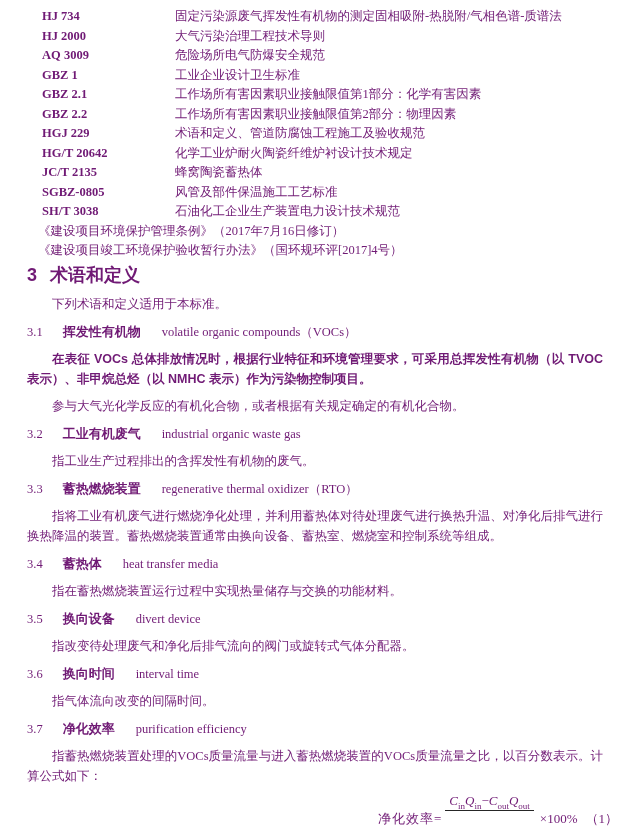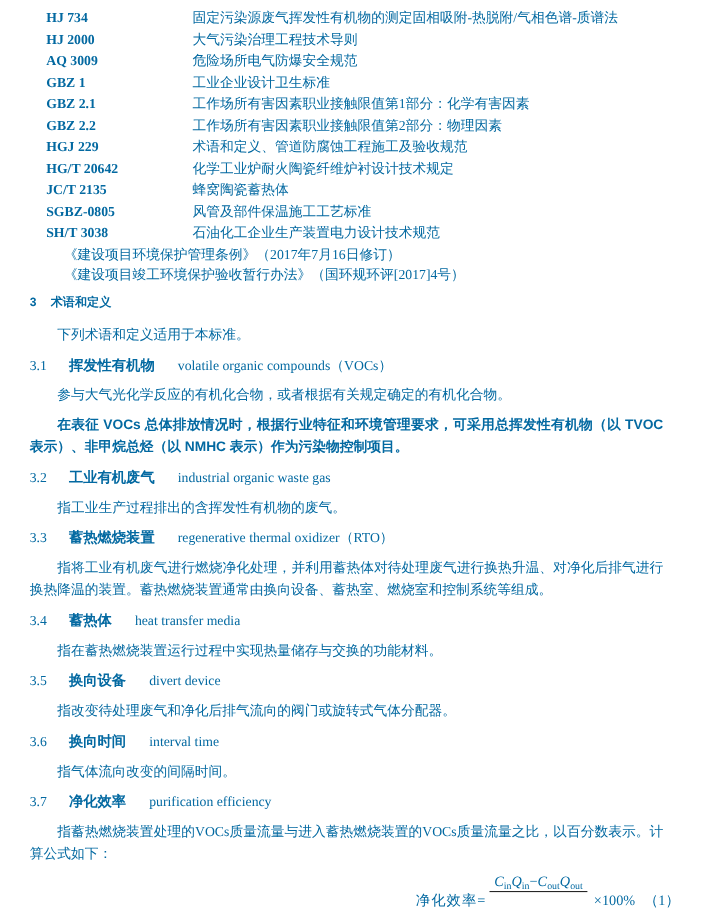--- a/index.html
+++ b/index.html
@@ -1,36 +1,36 @@
 <!DOCTYPE html>
 <html><head>
 <meta charset="utf-8">
 <style>
   html,body { margin:0; padding:0; background:#ffffff; }
   .page {
     position:relative;
     width:640px; height:829px;
     background:#ffffff;
     overflow:hidden;
-    color:#0369a1;
+    color:#701a75;
     font-family:"Liberation Serif","DejaVu Serif",serif;
     font-size:12.5px;
     border-radius:21px;
   }
   
   .ref-list { padding-top:7px; }
   .ref-row { display:flex; height:19.5px; line-height:19.5px; padding-left:42px; }
   .ref-code { width:133px; font-weight:bold; flex:0 0 133px; }
   .ref-title { white-space:nowrap; }
-  .doc-row { height:19.5px; line-height:19.5px; padding-left:58px; white-space:nowrap; }
+  .doc-row { height:19.5px; line-height:19.5px; padding-left:38px; white-space:nowrap; }
   
   .sec-heading {
     margin:4px 0 0 27px; line-height:20px;
     font-family:"Liberation Sans","DejaVu Sans",sans-serif;
-    font-weight:bold; font-size:11px;
+    font-weight:bold; font-size:18px;
   }
   .sec-heading .sec-no { margin-right:13px; }
   
   .para {
     margin:7px 37px 0 27px;
     line-height:20px;
     text-indent:2em;
     text-align:justify;
   }
   .para.intro { margin-top:9px; }
@@ -113,22 +113,22 @@
       </div>
     <div class="doc-row">《建设项目环境保护管理条例》（2017年7月16日修订）</div>
     <div class="doc-row">《建设项目竣工环境保护验收暂行办法》（国环规环评[2017]4号）</div>
   </div>
 
   <h2 class="sec-heading"><span class="sec-no">3</span><span>术语和定义</span></h2>
 
   <p class="para intro">下列术语和定义适用于本标准。</p>
 
   <h3 class="term-heading"><span class="term-no">3.1</span><span class="term-zh">挥发性有机物</span><span class="term-en">volatile organic compounds（VOCs）</span></h3>
+  <p class="para bold-para">在表征 VOCs 总体排放情况时，根据行业特征和环境管理要求，可采用总挥发性有机物（以 TVOC 表示）、非甲烷总烃（以 NMHC 表示）作为污染物控制项目。</p>
   <p class="para">参与大气光化学反应的有机化合物，或者根据有关规定确定的有机化合物。</p>
-  <p class="para bold-para">在表征 VOCs 总体排放情况时，根据行业特征和环境管理要求，可采用总挥发性有机物（以 TVOC 表示）、非甲烷总烃（以 NMHC 表示）作为污染物控制项目。</p>
 
   <h3 class="term-heading"><span class="term-no">3.2</span><span class="term-zh">工业有机废气</span><span class="term-en">industrial organic waste gas</span></h3>
   <p class="para">指工业生产过程排出的含挥发性有机物的废气。</p>
 
   <h3 class="term-heading"><span class="term-no">3.3</span><span class="term-zh">蓄热燃烧装置</span><span class="term-en">regenerative thermal oxidizer（RTO）</span></h3>
   <p class="para">指将工业有机废气进行燃烧净化处理，并利用蓄热体对待处理废气进行换热升温、对净化后排气进行换热降温的装置。蓄热燃烧装置通常由换向设备、蓄热室、燃烧室和控制系统等组成。</p>
 
   <h3 class="term-heading"><span class="term-no">3.4</span><span class="term-zh">蓄热体</span><span class="term-en">heat transfer media</span></h3>
   <p class="para">指在蓄热燃烧装置运行过程中实现热量储存与交换的功能材料。</p>
 

